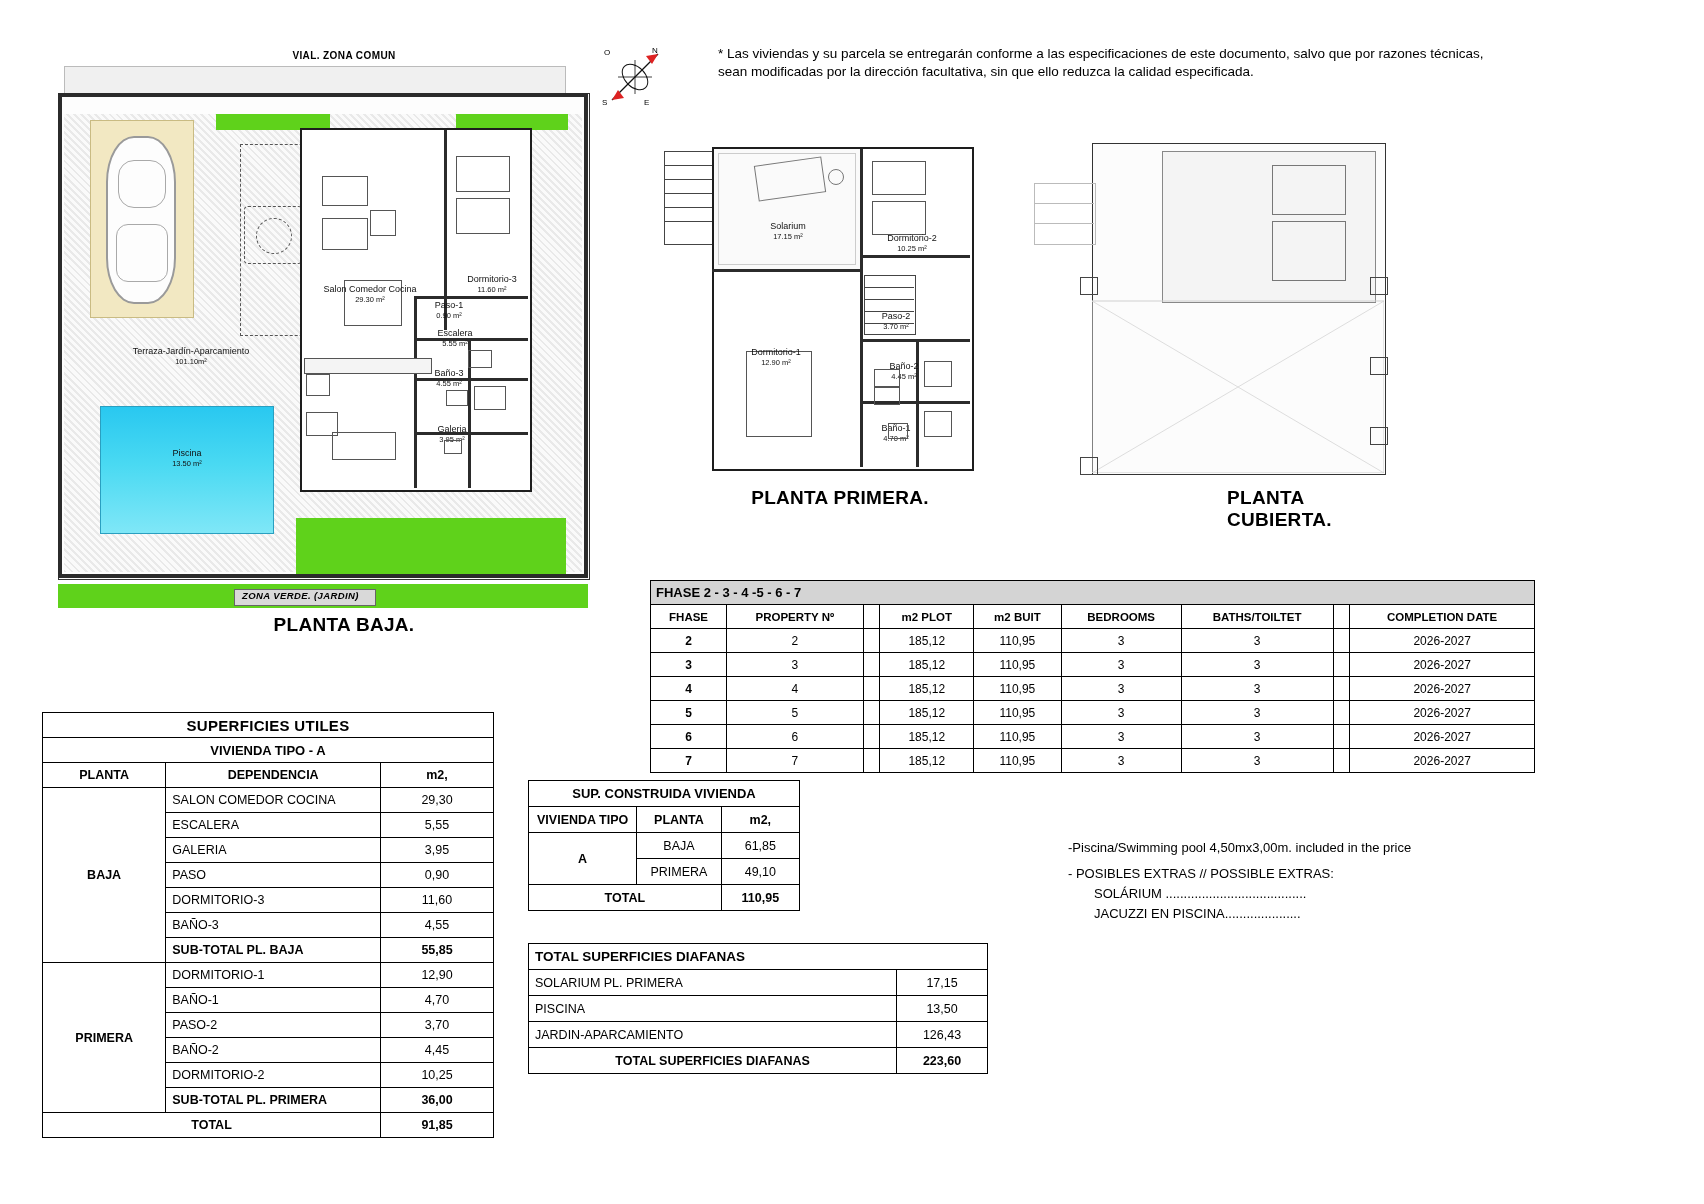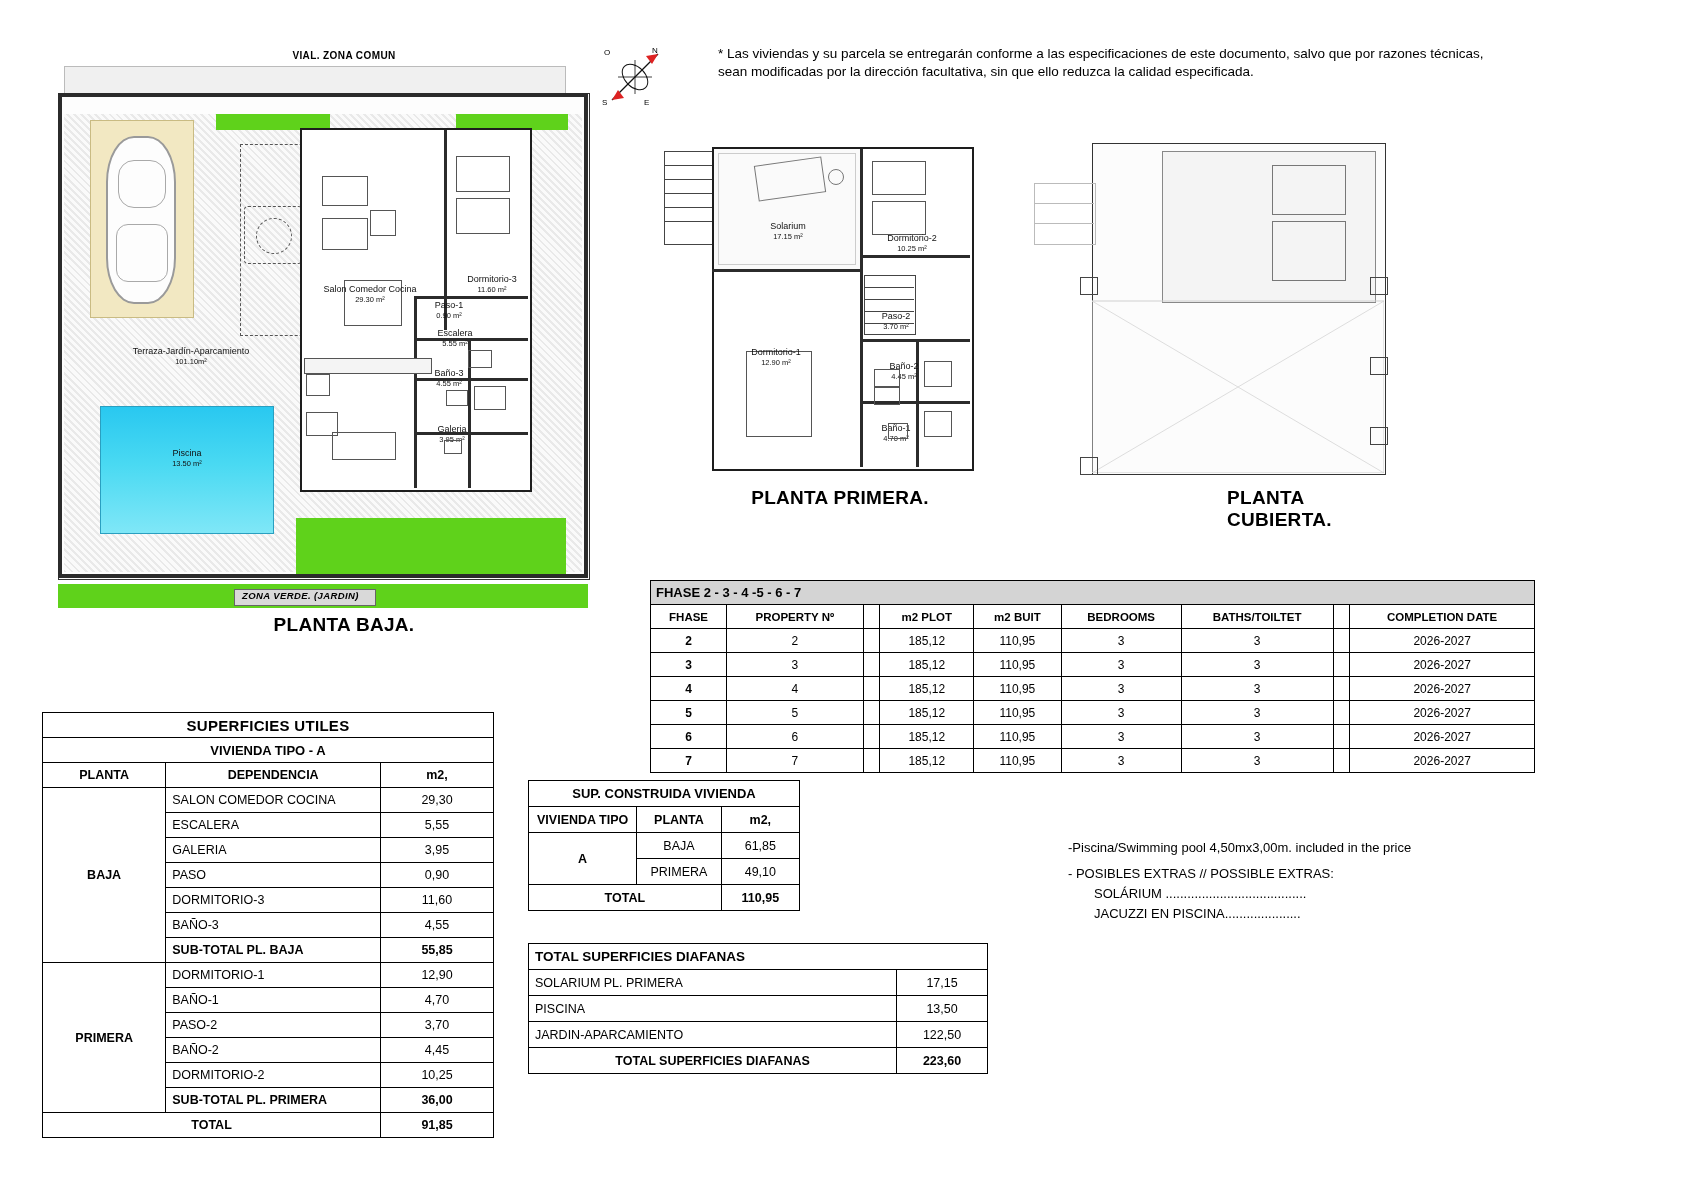--- a/index.html
+++ b/index.html
@@ -477,20 +477,20 @@
   <tr>
         <td>SOLARIUM PL. PRIMERA</td>
         <td class="ctr">17,15</td>
       </tr>
   <tr>
         <td>PISCINA</td>
         <td class="ctr">13,50</td>
       </tr>
   <tr>
         <td>JARDIN-APARCAMIENTO</td>
-        <td class="ctr">122,50</td>
+        <td class="ctr">126,43</td>
       </tr>
   <tr>
         <td class="ctr bold">TOTAL SUPERFICIES DIAFANAS</td>
         <td class="ctr bold">223,60</td>
       </tr>
 </tbody>
   </table>
 
 </body></html>

